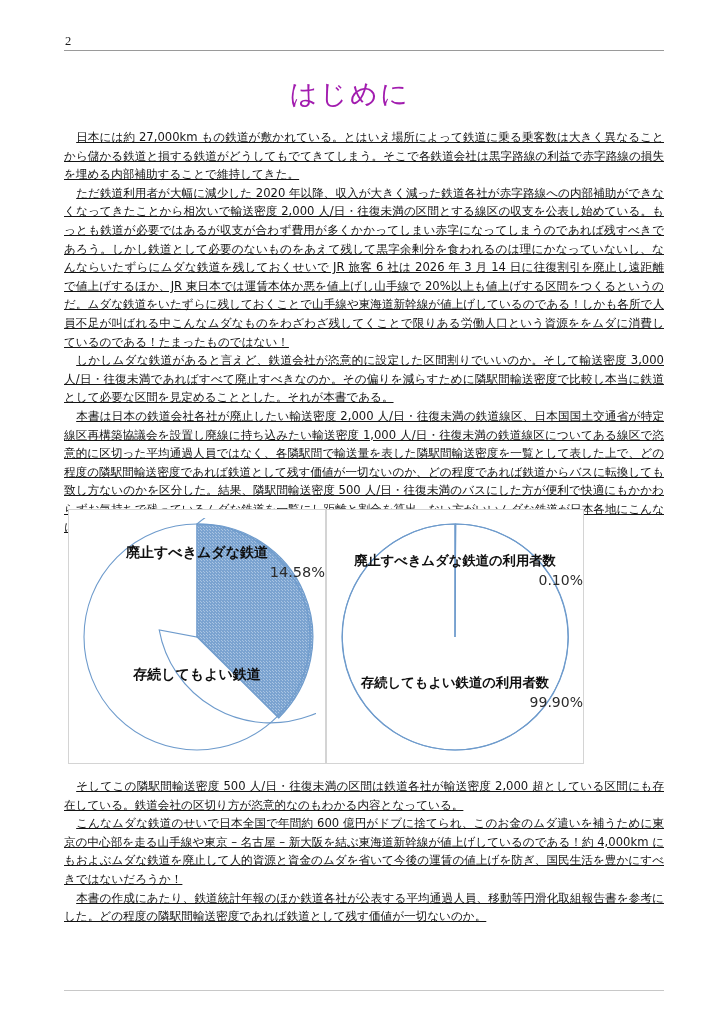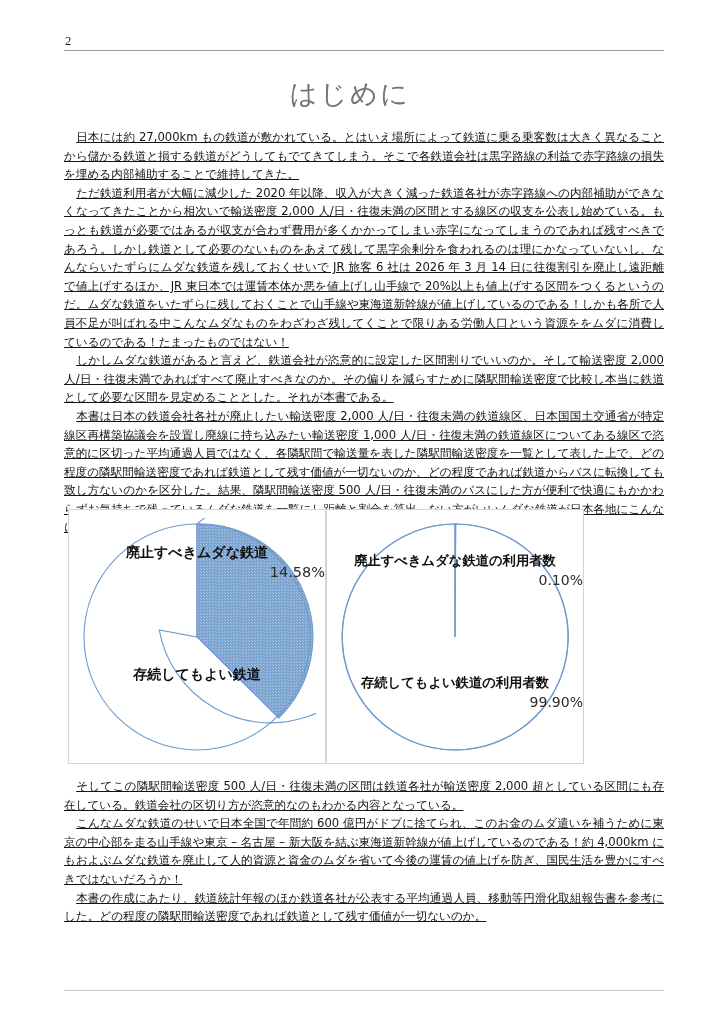--- a/index.html
+++ b/index.html
@@ -49,21 +49,21 @@
   .doc-title {
     position: absolute;
     left: 0;
     top: 76px;
     width: 700px;
     text-align: center;
     font-family: "DejaVu Sans", "Liberation Sans", sans-serif;
     font-size: 27px;
     font-weight: 400;
     letter-spacing: 2.5px;
-    color: #737373;
+    color: #a21caf;
   }
 
   
   .body-block {
     position: absolute;
     left: 64px;
     width: 600px;
     font-family: "DejaVu Sans", "Liberation Sans", sans-serif;
     font-size: 11.6px;
     line-height: 18.6px;
@@ -161,21 +161,21 @@
   <div class="header">
     <div class="folio">2</div>
     <div class="header-rule"></div>
   </div>
 
   <div class="doc-title">はじめに</div>
 
   <div class="body-block body-top">
     <p class="para">日本には約 27,000km もの鉄道が敷かれている。とはいえ場所によって鉄道に乗る乗客数は大きく異なることから儲かる鉄道と損する鉄道がどうしてもでてきてしまう。そこで各鉄道会社は黒字路線の利益で赤字路線の損失を埋める内部補助することで維持してきた。</p>
     <p class="para">ただ鉄道利用者が大幅に減少した 2020 年以降、収入が大きく減った鉄道各社が赤字路線への内部補助ができなくなってきたことから相次いで輸送密度 2,000 人/日・往復未満の区間とする線区の収支を公表し始めている。もっとも鉄道が必要ではあるが収支が合わず費用が多くかかってしまい赤字になってしまうのであれば残すべきであろう。しかし鉄道として必要のないものをあえて残して黒字余剰分を食われるのは理にかなっていないし、なんならいたずらにムダな鉄道を残しておくせいで JR 旅客 6 社は 2026 年 3 月 14 日に往復割引を廃止し遠距離で値上げするほか、JR 東日本では運賃本体か悪を値上げし山手線で 20%以上も値上げする区間をつくるというのだ。ムダな鉄道をいたずらに残しておくことで山手線や東海道新幹線が値上げしているのである！しかも各所で人員不足が叫ばれる中こんなムダなものをわざわざ残してくことで限りある労働人口という資源ををムダに消費しているのである！たまったものではない！</p>
-    <p class="para">しかしムダな鉄道があると言えど、鉄道会社が恣意的に設定した区間割りでいいのか。そして輸送密度 2,000 人/日・往復未満であればすべて廃止すべきなのか。その偏りを減らすために隣駅間輸送密度で比較し本当に鉄道として必要な区間を見定めることとした。それが本書である。</p>
+    <p class="para">しかしムダな鉄道があると言えど、鉄道会社が恣意的に設定した区間割りでいいのか。そして輸送密度 3,000 人/日・往復未満であればすべて廃止すべきなのか。その偏りを減らすために隣駅間輸送密度で比較し本当に鉄道として必要な区間を見定めることとした。それが本書である。</p>
     <p class="para">本書は日本の鉄道会社各社が廃止したい輸送密度 2,000 人/日・往復未満の鉄道線区、日本国国土交通省が特定線区再構築協議会を設置し廃線に持ち込みたい輸送密度 1,000 人/日・往復未満の鉄道線区についてある線区で恣意的に区切った平均通過人員ではなく、各隣駅間で輸送量を表した隣駅間輸送密度を一覧として表した上で、どの程度の隣駅間輸送密度であれば鉄道として残す価値が一切ないのか、どの程度であれば鉄道からバスに転換しても致し方ないのかを区分した。結果、隣駅間輸送密度 500 人/日・往復未満のバスにした方が便利で快適にもかかわらずお気持ちで残っているムダな鉄道を一覧にし距離と割合を算出、ない方がいいムダな鉄道が日本各地にこんなにあるのだというのを視覚化することに成功した。</p>
   </div>
 
   <div class="charts">
 
     <div class="chart-box left">
       <div class="chart-stage">
         <svg class="chart-svg" width="238" height="238" viewBox="0 0 238 238">
           <defs>
             <pattern id="dotfill" width="3" height="3" patternUnits="userSpaceOnUse">

